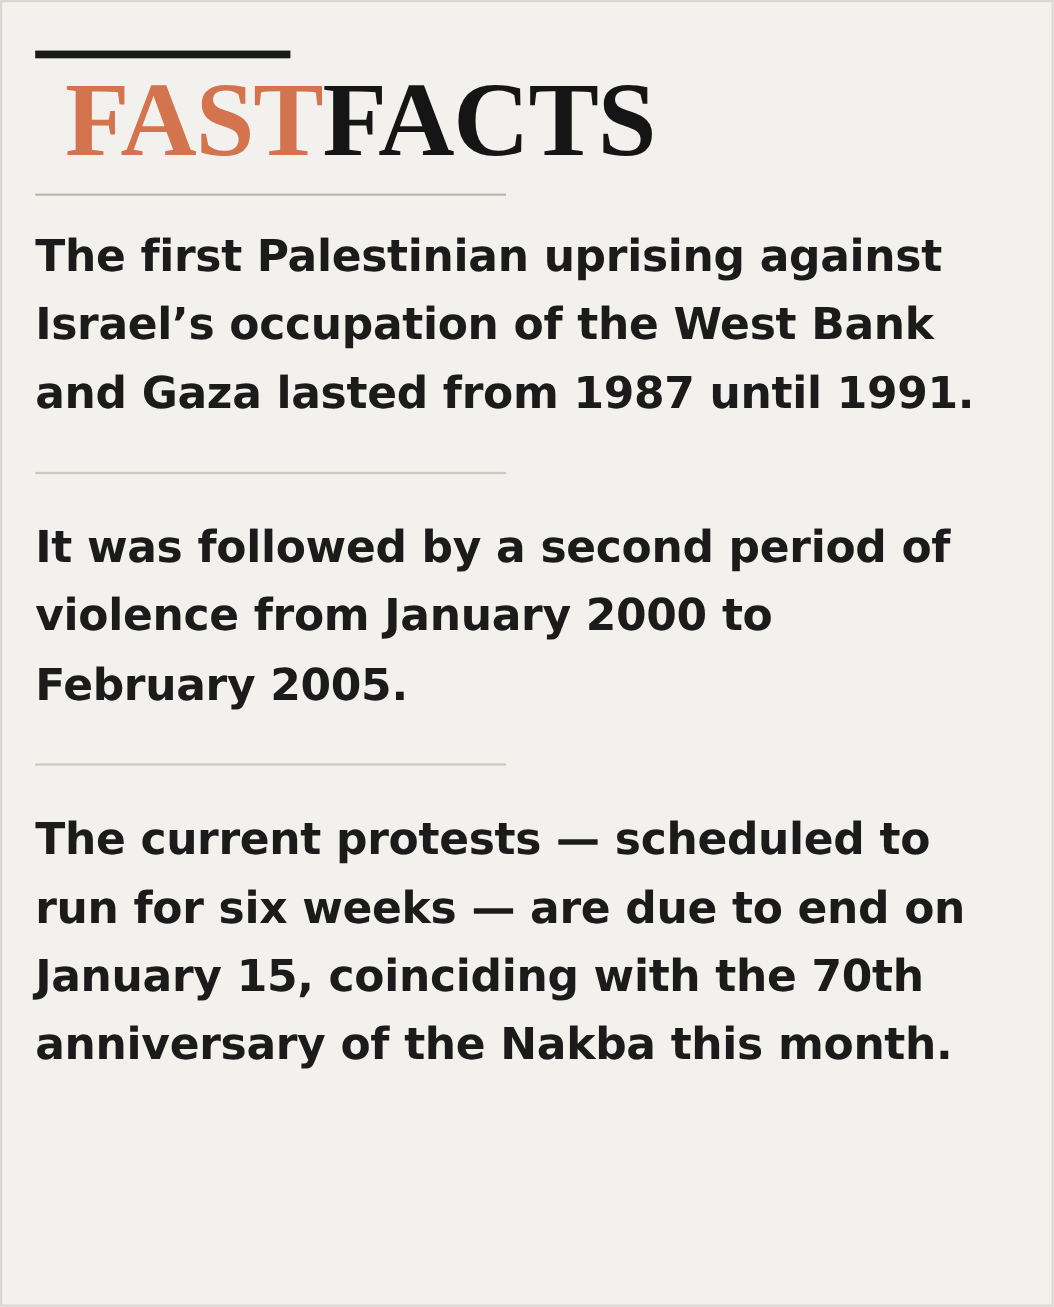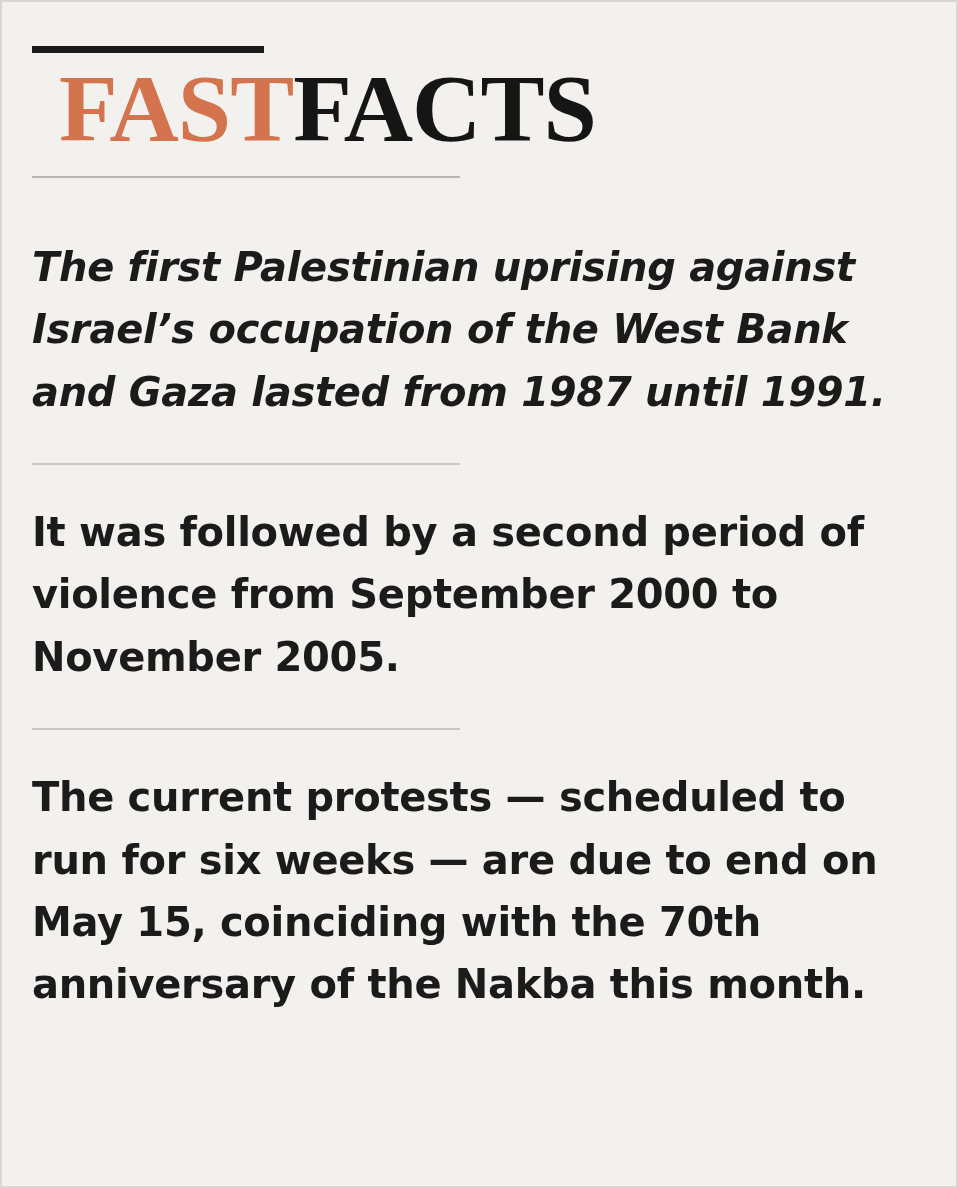--- a/index.html
+++ b/index.html
@@ -57,21 +57,21 @@
   }
   .fact {
     font-family: "DejaVu Sans", sans-serif;
     font-weight: bold;
     font-size: 40px;
     line-height: 1.56;
     color: #1b1b1b;
     letter-spacing: -0.3px;
     max-width: 880px;
   }
-  .fact-1 { margin-top: 58px; font-style: italic; }
+  .fact-1 { margin-top: 24px; }
   .divider {
     width: 428px;
     height: 2px;
     background: #c9c7c2;
     margin: 40px 0 36px 0;
   }
 </style>
 </head>
 <body>
 
@@ -80,19 +80,19 @@
 
     <div class="top-rule"></div>
 
     <h1 class="masthead"><span class="fast">FAST</span><span class="facts">FACTS</span></h1>
 
     <div class="title-rule"></div>
 
     <ul class="facts-list">
       <li class="fact fact-1">The first Palestinian uprising against Israel’s occupation of the West Bank and Gaza lasted from 1987 until 1991.</li>
       <li class="divider"></li>
-      <li class="fact">It was followed by a second period of violence from September 2000 to November 2005.</li>
+      <li class="fact">It was followed by a second period of violence from January 2000 to February 2005.</li>
       <li class="divider"></li>
-      <li class="fact">The current protests — scheduled to run for six weeks — are due to end on May 15, coinciding with the 70th anniversary of the Nakba this month.</li>
+      <li class="fact">The current protests — scheduled to run for six weeks — are due to end on January 15, coinciding with the 70th anniversary of the Nakba this month.</li>
     </ul>
 
   </div>
 </div>
 
 </body></html>

